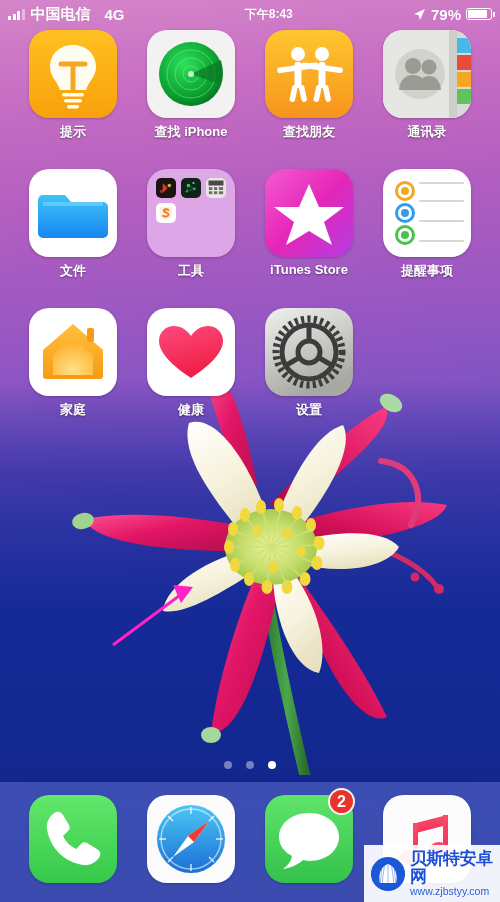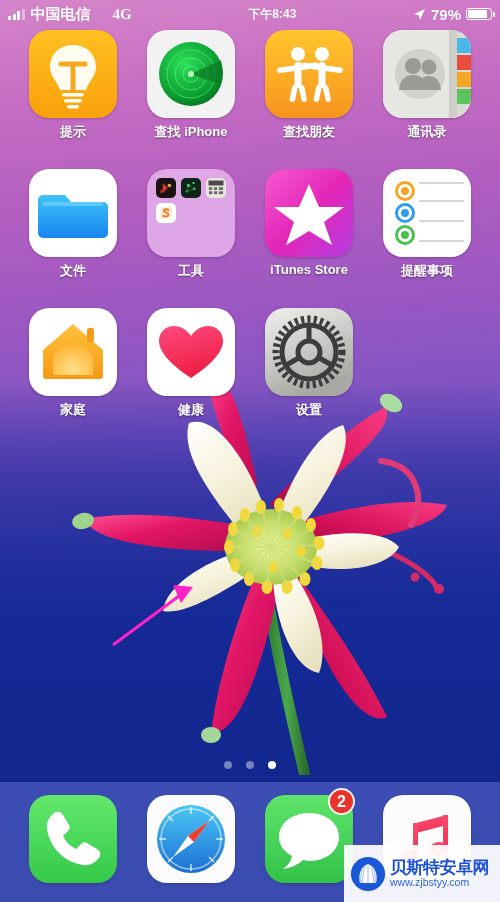--- a/index.html
+++ b/index.html
@@ -46,21 +46,21 @@
     text-shadow: 0 0 1px rgba(0,0,0,0.12);
   }
   #sb-left { display: flex; align-items: center; gap: 6px; flex: 0 0 auto; }
   .sig-bars { display: flex; align-items: flex-end; gap: 1.5px; height: 11px; }
   .sig-bars i { display: block; width: 3px; background: #fff; border-radius: 0.5px; }
   .sig-bars i:nth-child(1){ height: 4px; }
   .sig-bars i:nth-child(2){ height: 6px; }
   .sig-bars i:nth-child(3){ height: 9px; }
   .sig-bars i:nth-child(4){ height: 11px; opacity: .45; }
   #sb-carrier { font-size: 15px; }
-  #sb-net { font-size: 15px; margin-left: 16px; font-family: Liberation Serif, serif; }
+  #sb-net { font-size: 15px; margin-left: 8px; }
   #sb-center { flex: 1 1 auto; text-align: center; font-size: 12px; }
   #sb-right { display: flex; align-items: center; gap: 5px; flex: 0 0 auto; }
   #loc-arrow { width: 13px; height: 13px; display: block; }
   #sb-battery-pct { font-size: 15px; }
   #batt {
     width: 26px; height: 12px; border: 1.6px solid #fff; border-radius: 3px;
     position: relative; display: inline-block;
   }
   #batt::after {
     content: ""; position: absolute; right: -4px; top: 3.2px;
@@ -141,21 +141,21 @@
     color: #fff; font-size: 16px; font-weight: bold;
     display: flex; align-items: center; justify-content: center;
     z-index: 5;
     font-family: "Liberation Sans", sans-serif;
   }
   .dock-slot { position: relative; width: 88px; }
 
   
   #watermark {
     position: absolute; right: 0; bottom: 0;
-    width: 156px; height: 57px;
+    width: 136px; height: 57px;
     background: rgba(255,255,255,0.93);
     display: flex; align-items: center; gap: 4px;
     padding: 0 4px 0 6px;
   }
   #wm-logo { width: 36px; height: 36px; flex: none; }
   #wm-text { display: flex; flex-direction: column; line-height: 1.05; }
   #wm-title {
     font-size: 17px; font-weight: bold; color: #1b4fd8;
     font-family: "Liberation Sans", "DejaVu Sans", sans-serif;
     letter-spacing: -0.5px;

